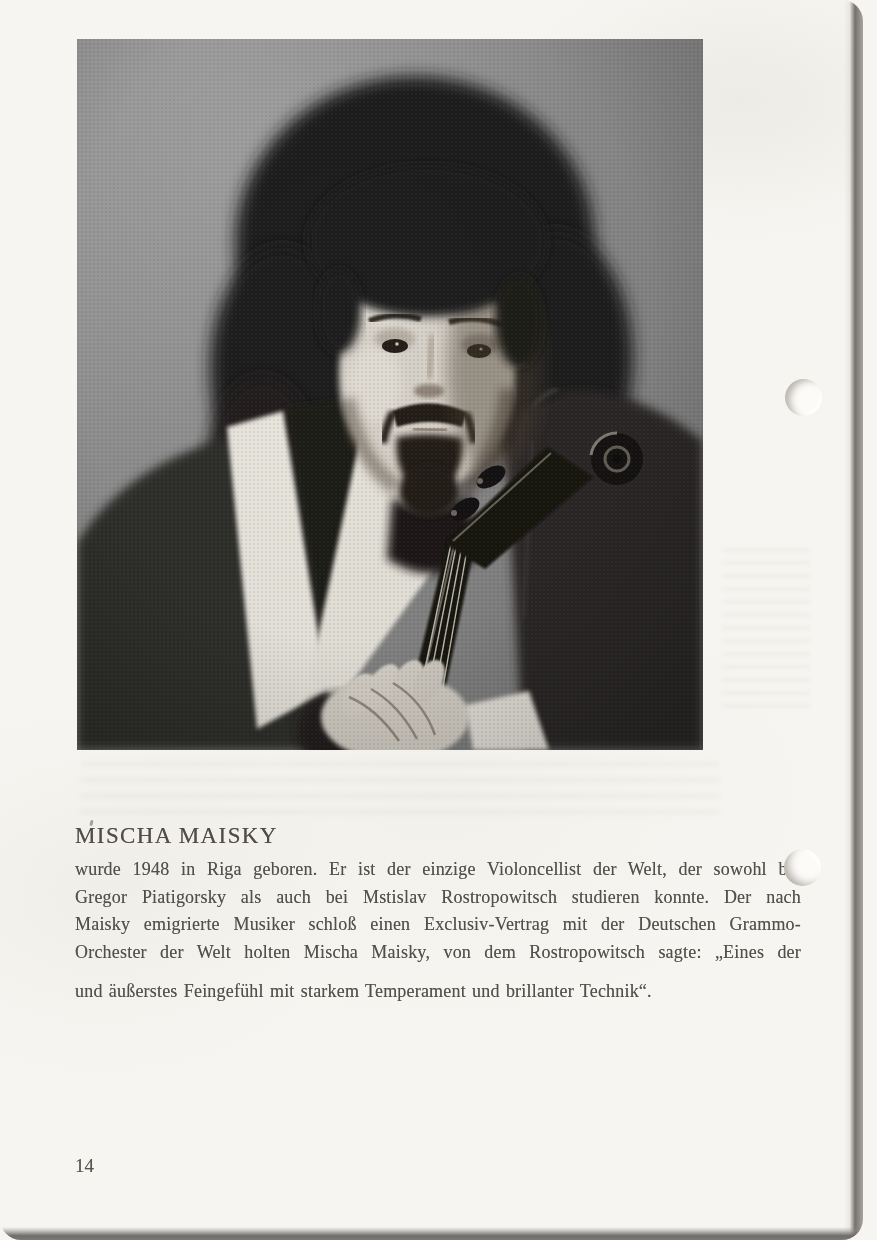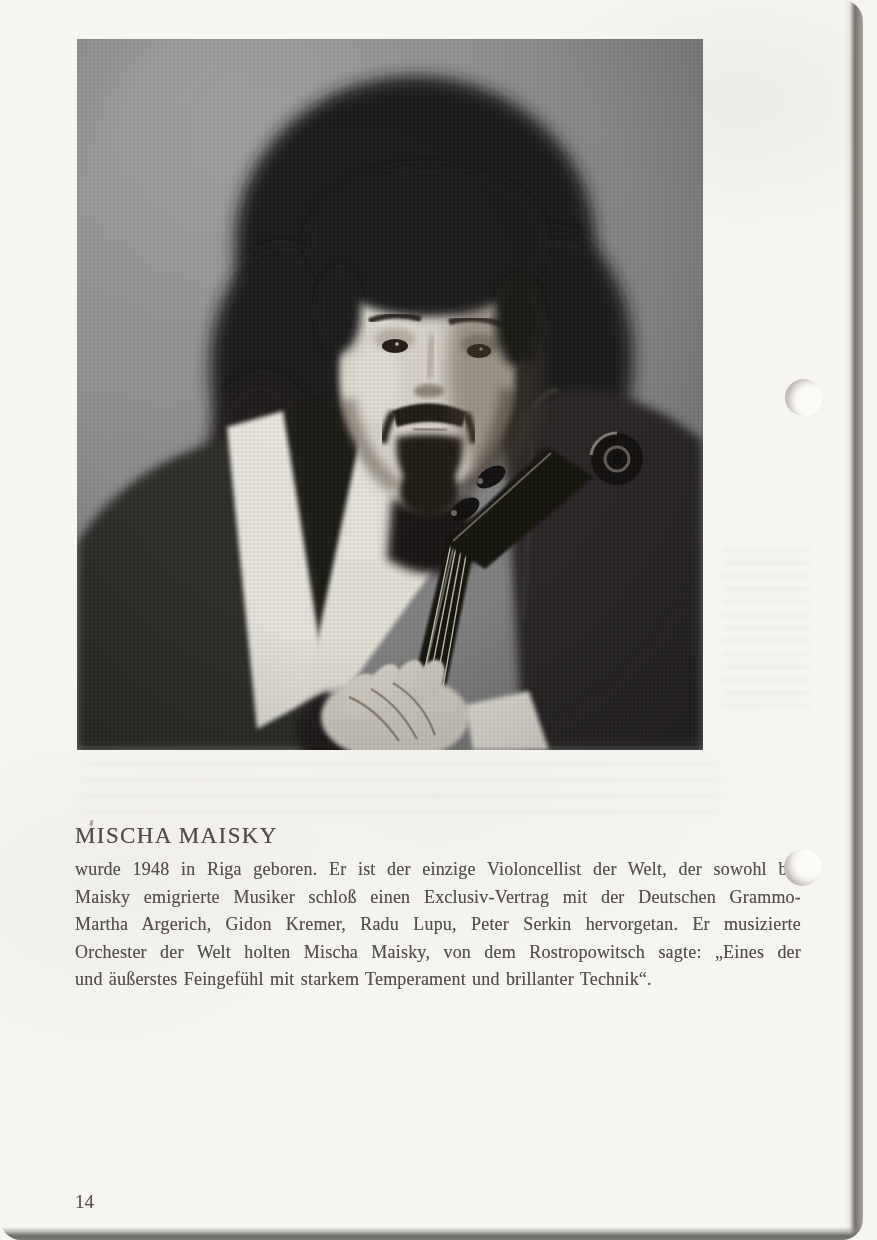--- a/index.html
+++ b/index.html
@@ -34,25 +34,25 @@
   }
   .body-text {
     position:absolute; left:75px; top:856px; width:726px;
     font-size:18px; color:#53504a; letter-spacing:0.2px; word-spacing:1.5px;
     text-shadow:0 0 0.5px rgba(83,80,74,0.55);
   }
   .body-text .line {
     line-height:27.5px;
     text-align:justify; text-align-last:justify;
   }
-  .body-text .line.last { text-align-last:left; }
+  .body-text .line.last { text-align-last:left;margin-top:12px; }
 
   .page-number {
     position:absolute; left:75px; top:1155px;
-    font-size:19px; color:#5a564f; text-shadow:0 0 0.5px rgba(90,86,79,0.55);margin-top:36px;
+    font-size:19px; color:#5a564f; text-shadow:0 0 0.5px rgba(90,86,79,0.55);
   }
 
   
   .ghost-a {
     position:absolute; left:80px; top:762px; width:640px; height:62px;
     background:repeating-linear-gradient(to bottom,
       rgba(158,150,138,0.13) 0 4px, transparent 4px 16px);
     filter:blur(2px); opacity:0.65; border-radius:4px;
   }
   .ghost-b {
@@ -242,22 +242,22 @@
   </figure>
 
   <div class="ghost-a"></div>
   <div class="ghost-b"></div>
 
   <div class="speck"></div>
   <h1 class="page-title">MISCHA MAISKY</h1>
 
   <div class="body-text">
     <div class="line">wurde 1948 in Riga geboren. Er ist der einzige Violoncellist der Welt, der sowohl bei</div>
+    <div class="line">Gregor Piatigorsky als auch bei Mstislav Rostropowitsch studieren konnte. Der nach</div>
     <div class="line">Maisky emigrierte Musiker schloß einen Exclusiv-Vertrag mit der Deutschen Grammo-</div>
-    <div class="line">Martha Argerich, Gidon Kremer, Radu Lupu, Peter Serkin hervorgetan. Er musizierte</div>
     <div class="line">Orchester der Welt holten Mischa Maisky, von dem Rostropowitsch sagte: „Eines der</div>
     <div class="line last">und äußerstes Feingefühl mit starkem Temperament und brillanter Technik“.</div>
   </div>
 
   <div class="page-number">14</div>
 
   <div class="hole top"></div>
   <div class="hole bottom"></div>
 
   <div class="edge-right"></div>

